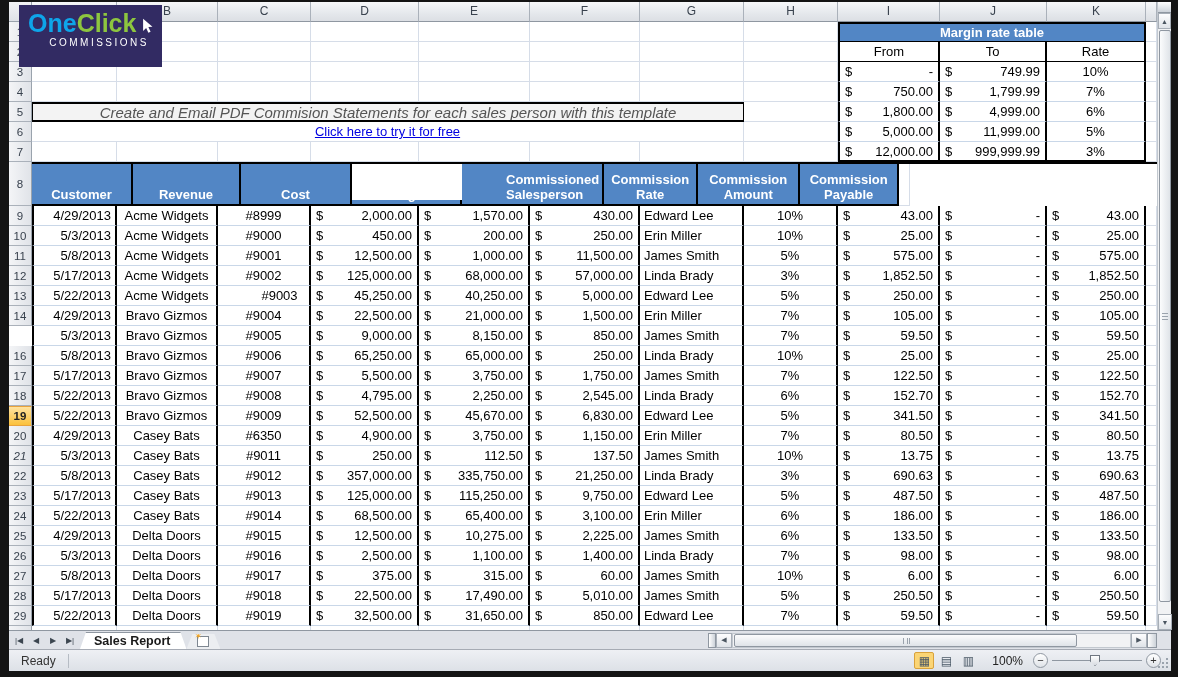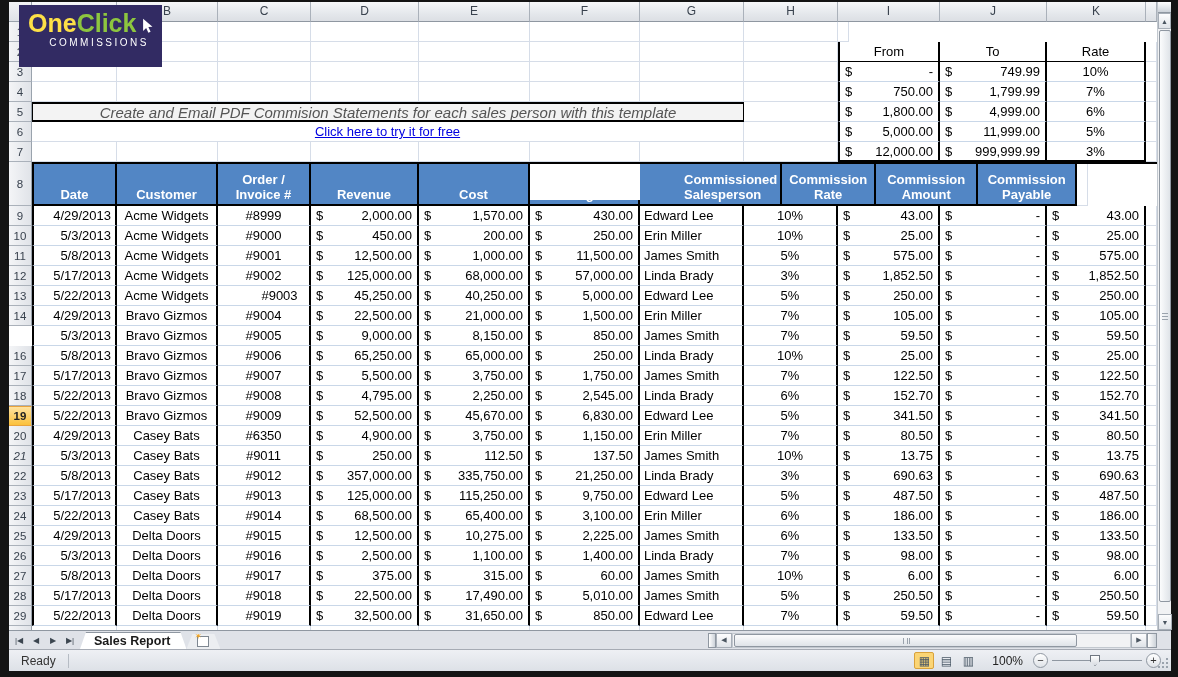--- a/index.html
+++ b/index.html
@@ -56,21 +56,21 @@
         border-right:2px solid #000; border-bottom:1px solid #c9d7e8; background:#fff; line-height:19px; }
   .dc.al-r { text-align:right; padding-right:4px; }
   .dc.al-c { text-align:center; }
   .dc.al-l { text-align:left; padding-left:4px; }
   .dc.acct { display:flex; justify-content:space-between; padding:0 5px; }
   .sl { flex:0 0 11px; border-right:1px solid #d6dde8; border-bottom:1px solid #d6dde8; background:#fff; }
 
   
   #logo { position:absolute; left:10px; top:3px; width:143px; height:62px; background:#322b63; z-index:5; }
   #logo .l1 { font-size:25px; font-weight:bold; padding:5px 0 0 9px; letter-spacing:0px; line-height:26px; }
-  #logo .one { color:#fde047; } #logo .click { color:#8dc63f; }
+  #logo .one { color:#0ea5e9; } #logo .click { color:#8dc63f; }
   #logo svg { vertical-align:-2px; margin-left:2px; }
   #logo .l2 { color:#fff; font-size:10px; letter-spacing:2.5px; text-align:right; padding-right:13px; margin-top:1px; }
 
   
   #vscroll { position:absolute; left:1148px; top:0; width:14px; height:628px; background:#f1f2f4; border-left:1px solid #c2c8cf; }
   .split-v { height:11px; background:linear-gradient(#fefefe,#ccd2d9); border-bottom:1px solid #8f97a1; }
   .sbtn { height:16px; display:flex; align-items:center; justify-content:center; font-size:7px; color:#4a5560;
           background:linear-gradient(#fdfdfe,#dfe3e8); border:1px solid #a7aeb7; }
   .vthumb { position:absolute; left:1px; top:28px; width:12px; height:572px; background:linear-gradient(90deg,#fbfcfd,#dfe3e8);
             border:1px solid #8f97a1; border-radius:2px; }
@@ -191,20 +191,21 @@
         <div id="cells">
             <div class="r">
               <div class="c" style="flex-basis: 85px;"></div>
               <div class="c" style="flex-basis: 101px;"></div>
               <div class="c" style="flex-basis: 93px;"></div>
               <div class="c" style="flex-basis: 108px;"></div>
               <div class="c" style="flex-basis: 111px;"></div>
               <div class="c" style="flex-basis: 110px;"></div>
               <div class="c" style="flex-basis: 104px;"></div>
               <div class="c" style="flex-basis: 94px;"></div>
+              <div class="c mrt-title" style="flex-basis: 308px;">Margin rate table</div>
               <div class="sl"></div>
             </div>
             <div class="r">
               <div class="c" style="flex-basis: 85px;"></div>
               <div class="c" style="flex-basis: 101px;"></div>
               <div class="c" style="flex-basis: 93px;"></div>
               <div class="c" style="flex-basis: 108px;"></div>
               <div class="c" style="flex-basis: 111px;"></div>
               <div class="c" style="flex-basis: 110px;"></div>
               <div class="c" style="flex-basis: 104px;"></div>
@@ -296,24 +297,21 @@
                 <span>12,000.00</span>
               </div>
               <div class="c dc acct mrt-c band mrt-last" style="flex-basis: 107px;">
                 <span>$</span>
                 <span>999,999.99</span>
               </div>
               <div class="c dc al-c mrt-c band mrt-last" style="flex-basis: 99px;">3%</div>
               <div class="sl"></div>
             </div>
             <div class="r thr">
-              <div class="th first" style="flex-basis: 85px; flex-shrink: 0;">Date</div>
               <div class="th" style="flex-basis: 101px; flex-shrink: 0;">Customer</div>
-              <div class="th" style="flex-basis: 93px; flex-shrink: 0;">Order /
-Invoice #</div>
               <div class="th" style="flex-basis: 108px; flex-shrink: 0;">Revenue</div>
               <div class="th" style="flex-basis: 111px; flex-shrink: 0;">Cost</div>
               <div class="th" style="flex-basis: 110px; flex-shrink: 0; margin-top: 36px;">Margin</div>
               <div class="th al-l" style="flex-basis: 104px; flex-shrink: 0; padding-left: 44px;">Commissioned
 Salesperson</div>
               <div class="th" style="flex-basis: 94px; flex-shrink: 0;">Commission
 Rate</div>
               <div class="th" style="flex-basis: 102px; flex-shrink: 0;">Commission
 Amount</div>
               <div class="th" style="flex-basis: 99px; flex-shrink: 0;">Commission

